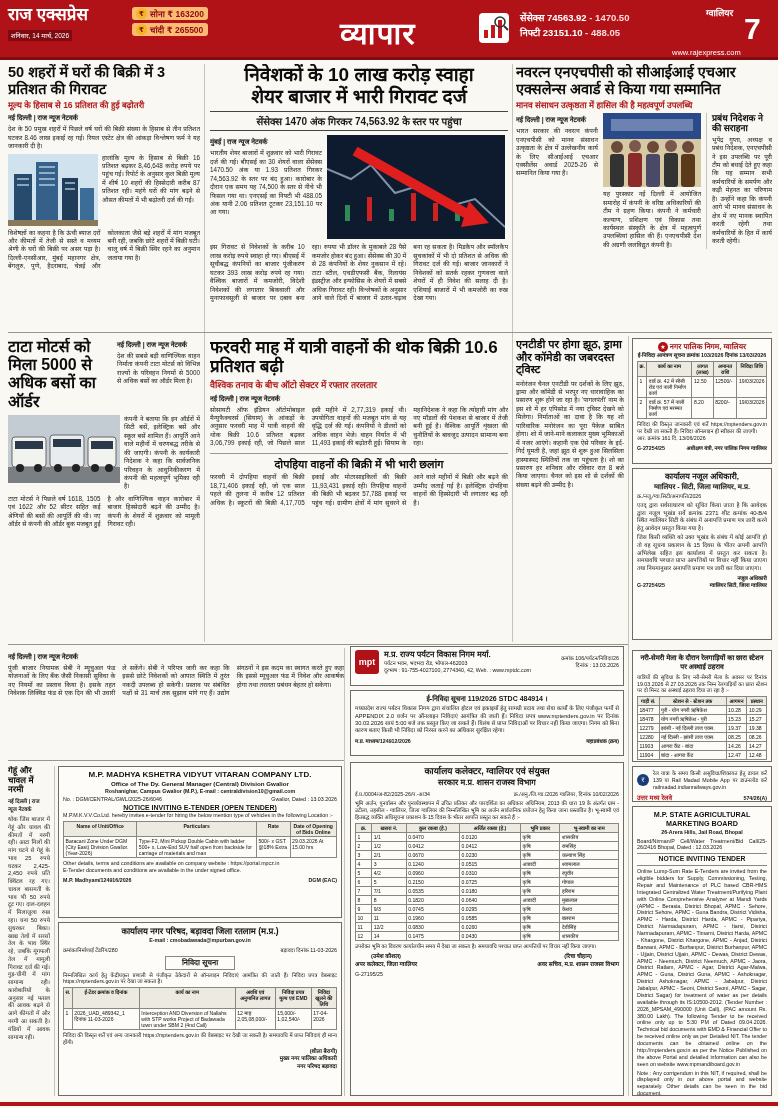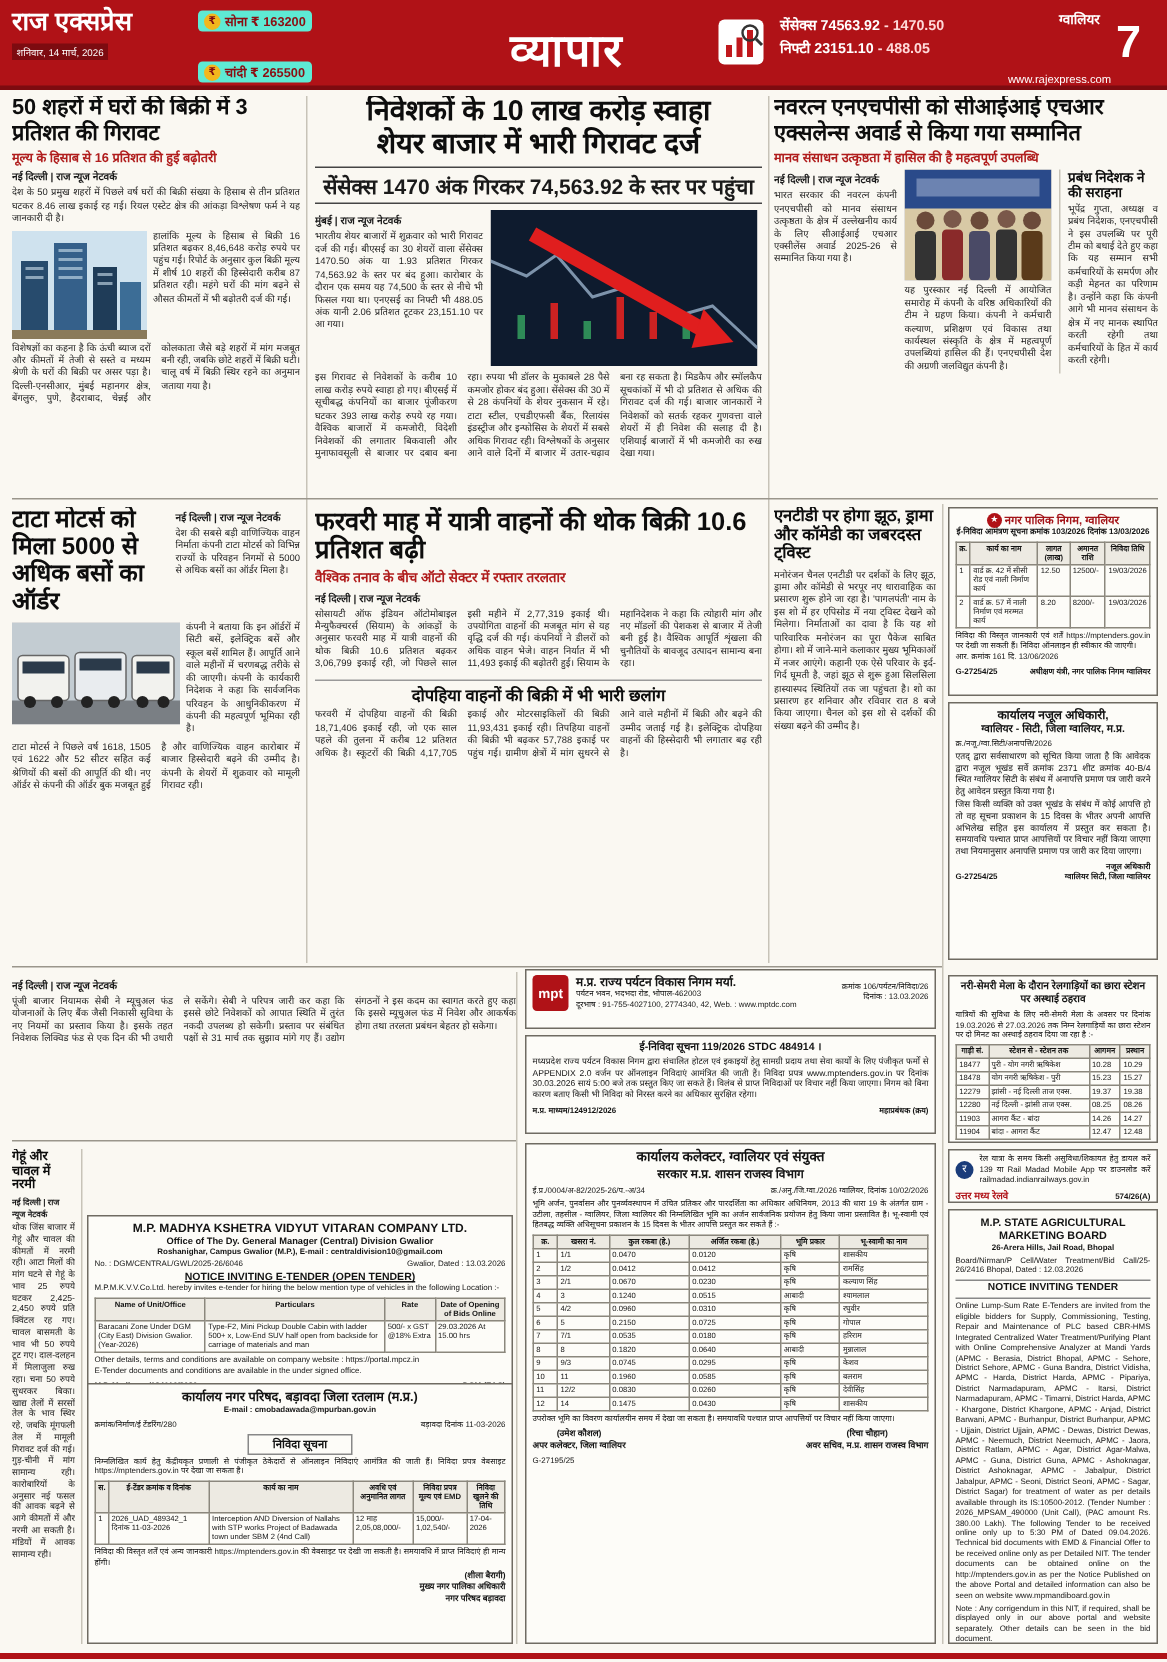--- a/index.html
+++ b/index.html
@@ -5,42 +5,42 @@
   * { margin:0; padding:0; box-sizing:border-box; }
   html,body { background:#d8d5cd; }
   body { width:778px; height:1108px; font-family:"Liberation Sans","DejaVu Sans",sans-serif; }
   .page { position:relative; width:778px; height:1108px; background:#faf8f2; overflow:hidden; }
 
   
   .masthead { position:absolute; left:0; top:0; width:778px; height:60px; background:#b01217; color:#fff; border-bottom:3px solid #7d0b10; }
   .m-abs { position:absolute; }
   .brand { font-size:17px; font-weight:bold; line-height:1.05; }
   .brand-sub { font-size:6.5px; background:#7d0b10; padding:1px 3px; margin-top:3px; display:inline-block; }
-  .pill { display:flex; align-items:center; gap:3px; background:#5eead4; color:#8c0d12; font-weight:bold; font-size:8.5px; border-radius:3px; padding:1px 4px; margin-bottom:20px; white-space:nowrap; }
+  .pill { display:flex; align-items:center; gap:3px; background:#fdba74; color:#8c0d12; font-weight:bold; font-size:8.5px; border-radius:3px; padding:1px 4px; margin-bottom:3px; white-space:nowrap; }
   .coin { display:inline-block; width:11px; height:11px; border-radius:50%; background:#f2b71e; color:#7d0b10; font-size:7px; font-weight:bold; text-align:center; line-height:11px; }
   .section-title { font-size:30px; font-weight:bold; letter-spacing:1px; }
   .idx { font-size:9.5px; font-weight:bold; white-space:nowrap; line-height:1.6; }
   .idx .chg { color:#ffd9d9; }
   .city-lbl { font-size:9px; font-weight:bold; }
   .page-no { font-size:30px; font-weight:bold; line-height:1; }
   .site { font-size:7.5px; }
 
   
   .rule-h { position:absolute; height:1px; background:#9a968c; }
   .rule-v { position:absolute; width:1px; background:#c7c3b8; }
 
   
   .blk { position:absolute; overflow:hidden; color:#1a1a1a; }
   .hl { font-weight:bold; color:#0d0d0d; line-height:1.14; }
   .hl-xl { font-size:19px; }
   .hl-lg { font-size:14.5px; }
   .hl-md { font-size:16px; }
   .hl-sm { font-size:11px; }
   .sub { color:#b01d1d; font-weight:bold; font-size:8.5px; margin:3px 0; line-height:1.2; }
-  .subbar { border-top:1px solid #444; border-bottom:1px solid #444; text-align:center; font-weight:bold; font-size:14px; padding:2px 0; margin:4px 0; }
+  .subbar { border-top:1px solid #444; border-bottom:1px solid #444; text-align:center; font-weight:bold; font-size:10px; padding:2px 0; margin:4px 0; }
   .dl { font-weight:bold; font-size:6.8px; margin:2px 0 3px 0; }
   .bt { font-size:6.3px; line-height:1.34; text-align:justify; color:#1d1d1d; }
   .c2 { column-count:2; column-gap:7px; }
   .c3 { column-count:3; column-gap:7px; }
   .imgbox { background:#ccc; overflow:hidden; }
   svg { display:block; }
 
   
   .box { border:1px solid #6f6b62; background:#fdfcf8; padding:3px 4px; font-size:6px; line-height:1.3; color:#141414; overflow:hidden; }
   .tt { font-weight:bold; text-align:center; }
@@ -407,21 +407,21 @@
     <p class="tiny just" style="margin-top:2px;">Note : Any corrigendum in this NIT, if required, shall be displayed only in our above portal and website separately. Other details can be seen in the bid document.</p>
 
   </section>
 
   <section class="blk" style="left:8px;top:766px;width:42px;height:330px;">
     <h4 class="hl" style="font-size:8.5px;">गेहूं और चावल में नरमी</h4>
     <div class="dl" style="font-size:5.5px;">नई दिल्ली | राज न्यूज नेटवर्क</div>
     <p class="bt" style="font-size:5.8px;">थोक जिंस बाजार में गेहूं और चावल की कीमतों में नरमी रही। आटा मिलों की मांग घटने से गेहूं के भाव 25 रुपये घटकर 2,425-2,450 रुपये प्रति क्विंटल रह गए। चावल बासमती के भाव भी 50 रुपये टूट गए। दाल-दलहन में मिलाजुला रुख रहा। चना 50 रुपये सुधरकर बिका। खाद्य तेलों में सरसों तेल के भाव स्थिर रहे, जबकि मूंगफली तेल में मामूली गिरावट दर्ज की गई। गुड़-चीनी में मांग सामान्य रही। कारोबारियों के अनुसार नई फसल की आवक बढ़ने से आगे कीमतों में और नरमी आ सकती है। मंडियों में आवक सामान्य रही।</p>
   </section>
 
-  <section class="blk box" style="left:58px;top:766px;width:284px;height:152px;margin-top:44px;">
+  <section class="blk box" style="left:58px;top:766px;width:284px;height:152px;">
     <div class="tt" style="font-size:8px;">M.P. MADHYA KSHETRA VIDYUT VITARAN COMPANY LTD.</div>
     <div class="tt" style="font-size:6.2px;">Office of The Dy. General Manager (Central) Division Gwalior</div>
     <div class="tt tiny">Roshanighar, Campus Gwalior (M.P.), E-mail : centraldivision10@gmail.com</div>
     <div class="sign-row tiny" style="font-weight:normal;margin-top:1px;">
       <span>No. : DGM/CENTRAL/GWL/2025-26/6046</span>
       <span>Gwalior, Dated : 13.03.2026</span>
     </div>
     <div class="tt" style="font-size:7px;text-decoration:underline;">NOTICE INVITING E-TENDER (OPEN TENDER)</div>
     <p class="tiny just">M.P.M.K.V.V.Co.Ltd. hereby invites e-tender for hiring the below mention type of vehicles in the following Location :-</p>
     <table class="mt">

